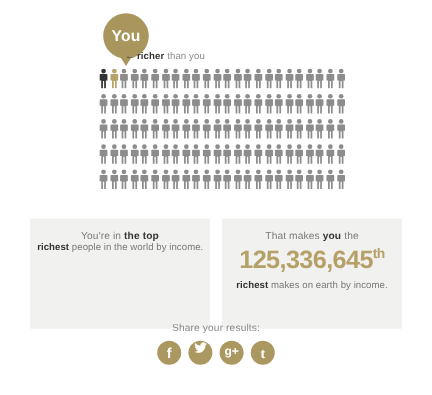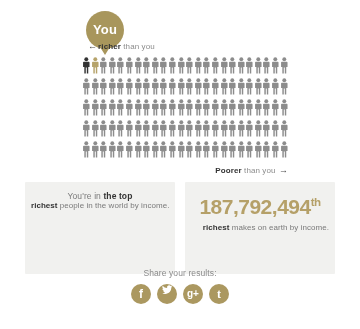--- a/index.html
+++ b/index.html
@@ -46,21 +46,21 @@
     margin-left: -5px;
     width: 0;
     height: 0;
     border-left: 5px solid transparent;
     border-right: 5px solid transparent;
     border-top: 8px solid #a8965c;
   }
 
   .richer-label {
     position: absolute;
-    left: 88px;
+    left: 104px;
     top: 41px;
     font-size: 8px;
     white-space: nowrap;
     color: #8c8c8c;
     letter-spacing: 0.1px;
   }
   .richer-label .arrow {
     color: #4d4d4d;
     font-size: 9px;
     margin-right: 1px;
@@ -145,21 +145,20 @@
   .card .big sup {
     font-size: 0.55em;
     vertical-align: super;
     line-height: 0;
   }
   .card .bottom-line {
     font-size: 8px;
     color: #7a7a7a;
     letter-spacing: 0.05px;
     white-space: nowrap;
-    text-align: right;
   }
   .card .bottom-line b { color: #333333; font-weight: bold; }
 
   
   .share {
     position: absolute;
     left: 0;
     top: 268px;
     width: 360px;
     text-align: center;
@@ -928,39 +927,39 @@
         </span>
         <span class="person">
           <svg viewBox="0 0 10 20" xmlns="http://www.w3.org/2000/svg">
             <circle cx="5" cy="2.6" r="2.3" fill="#8c8c8c"></circle>
             <path d="M2.1 5.6 h5.8 a0.9 0.9 0 0 1 0.9 0.9 v5.3 h-1.5 v7.6 h-1.7 v-7.0 h-1.2 v7.0 h-1.7 v-7.6 h-1.5 v-5.3 a0.9 0.9 0 0 1 0.9 -0.9 z" fill="#8c8c8c"></path>
           </svg>
         </span>
       </div>
     </div>
 
-  <div class="poorer-label">
-    <b>Poorer</b><span> than you </span><span class="arrow">→</span>
-  </div>
 </div>
 
 <div class="cards">
 
   <div class="card">
     <div class="top-line">
       <span>You're in </span><b>the top</b>
     </div>
     <div class="bottom-line">
       <b>richest</b><span> people in the world by income.</span>
     </div>
   </div>
 
   <div class="card">
+    <div class="top-line">
+      <span>That makes </span><b>you</b><span> the</span>
+    </div>
     <div class="big small">
-      <span>187,792,494</span><sup>th</sup>
+      <span>125,336,645</span><sup>th</sup>
     </div>
     <div class="bottom-line">
       <b>richest</b><span> makes on earth by income.</span>
     </div>
   </div>
 </div>
 
 <div class="share">
   <div class="share-title">Share your results:</div>
   <div class="share-icons">

